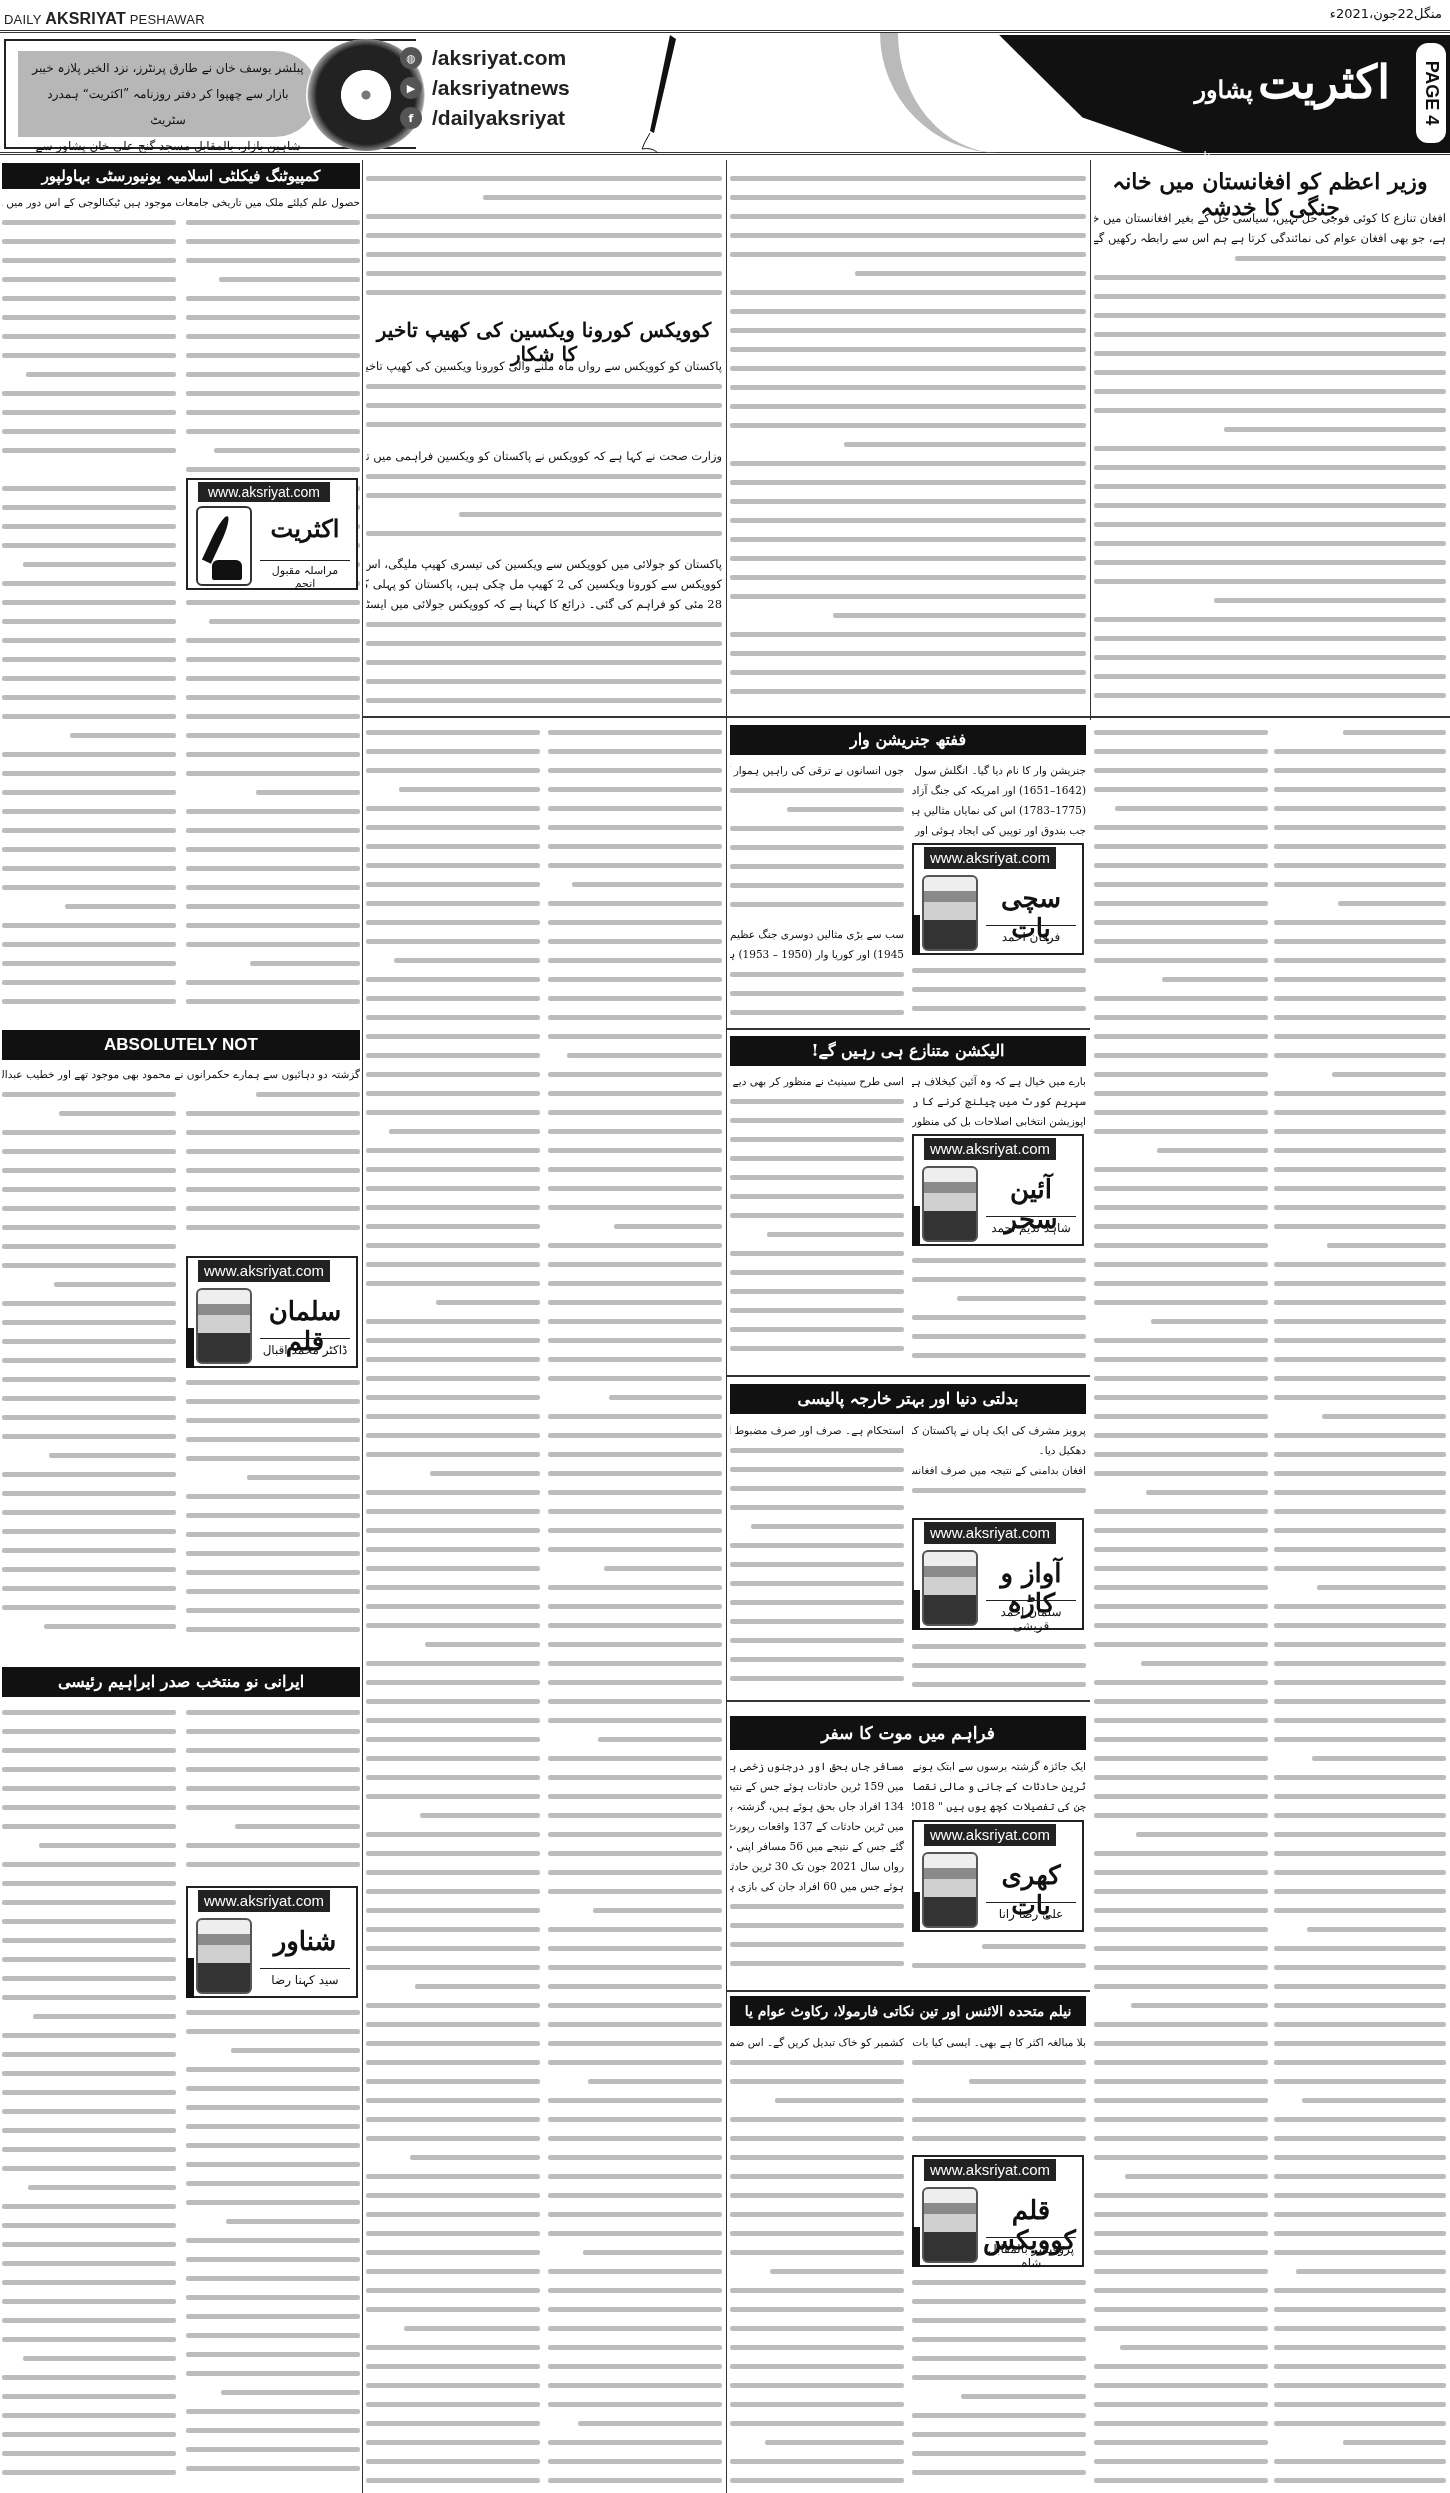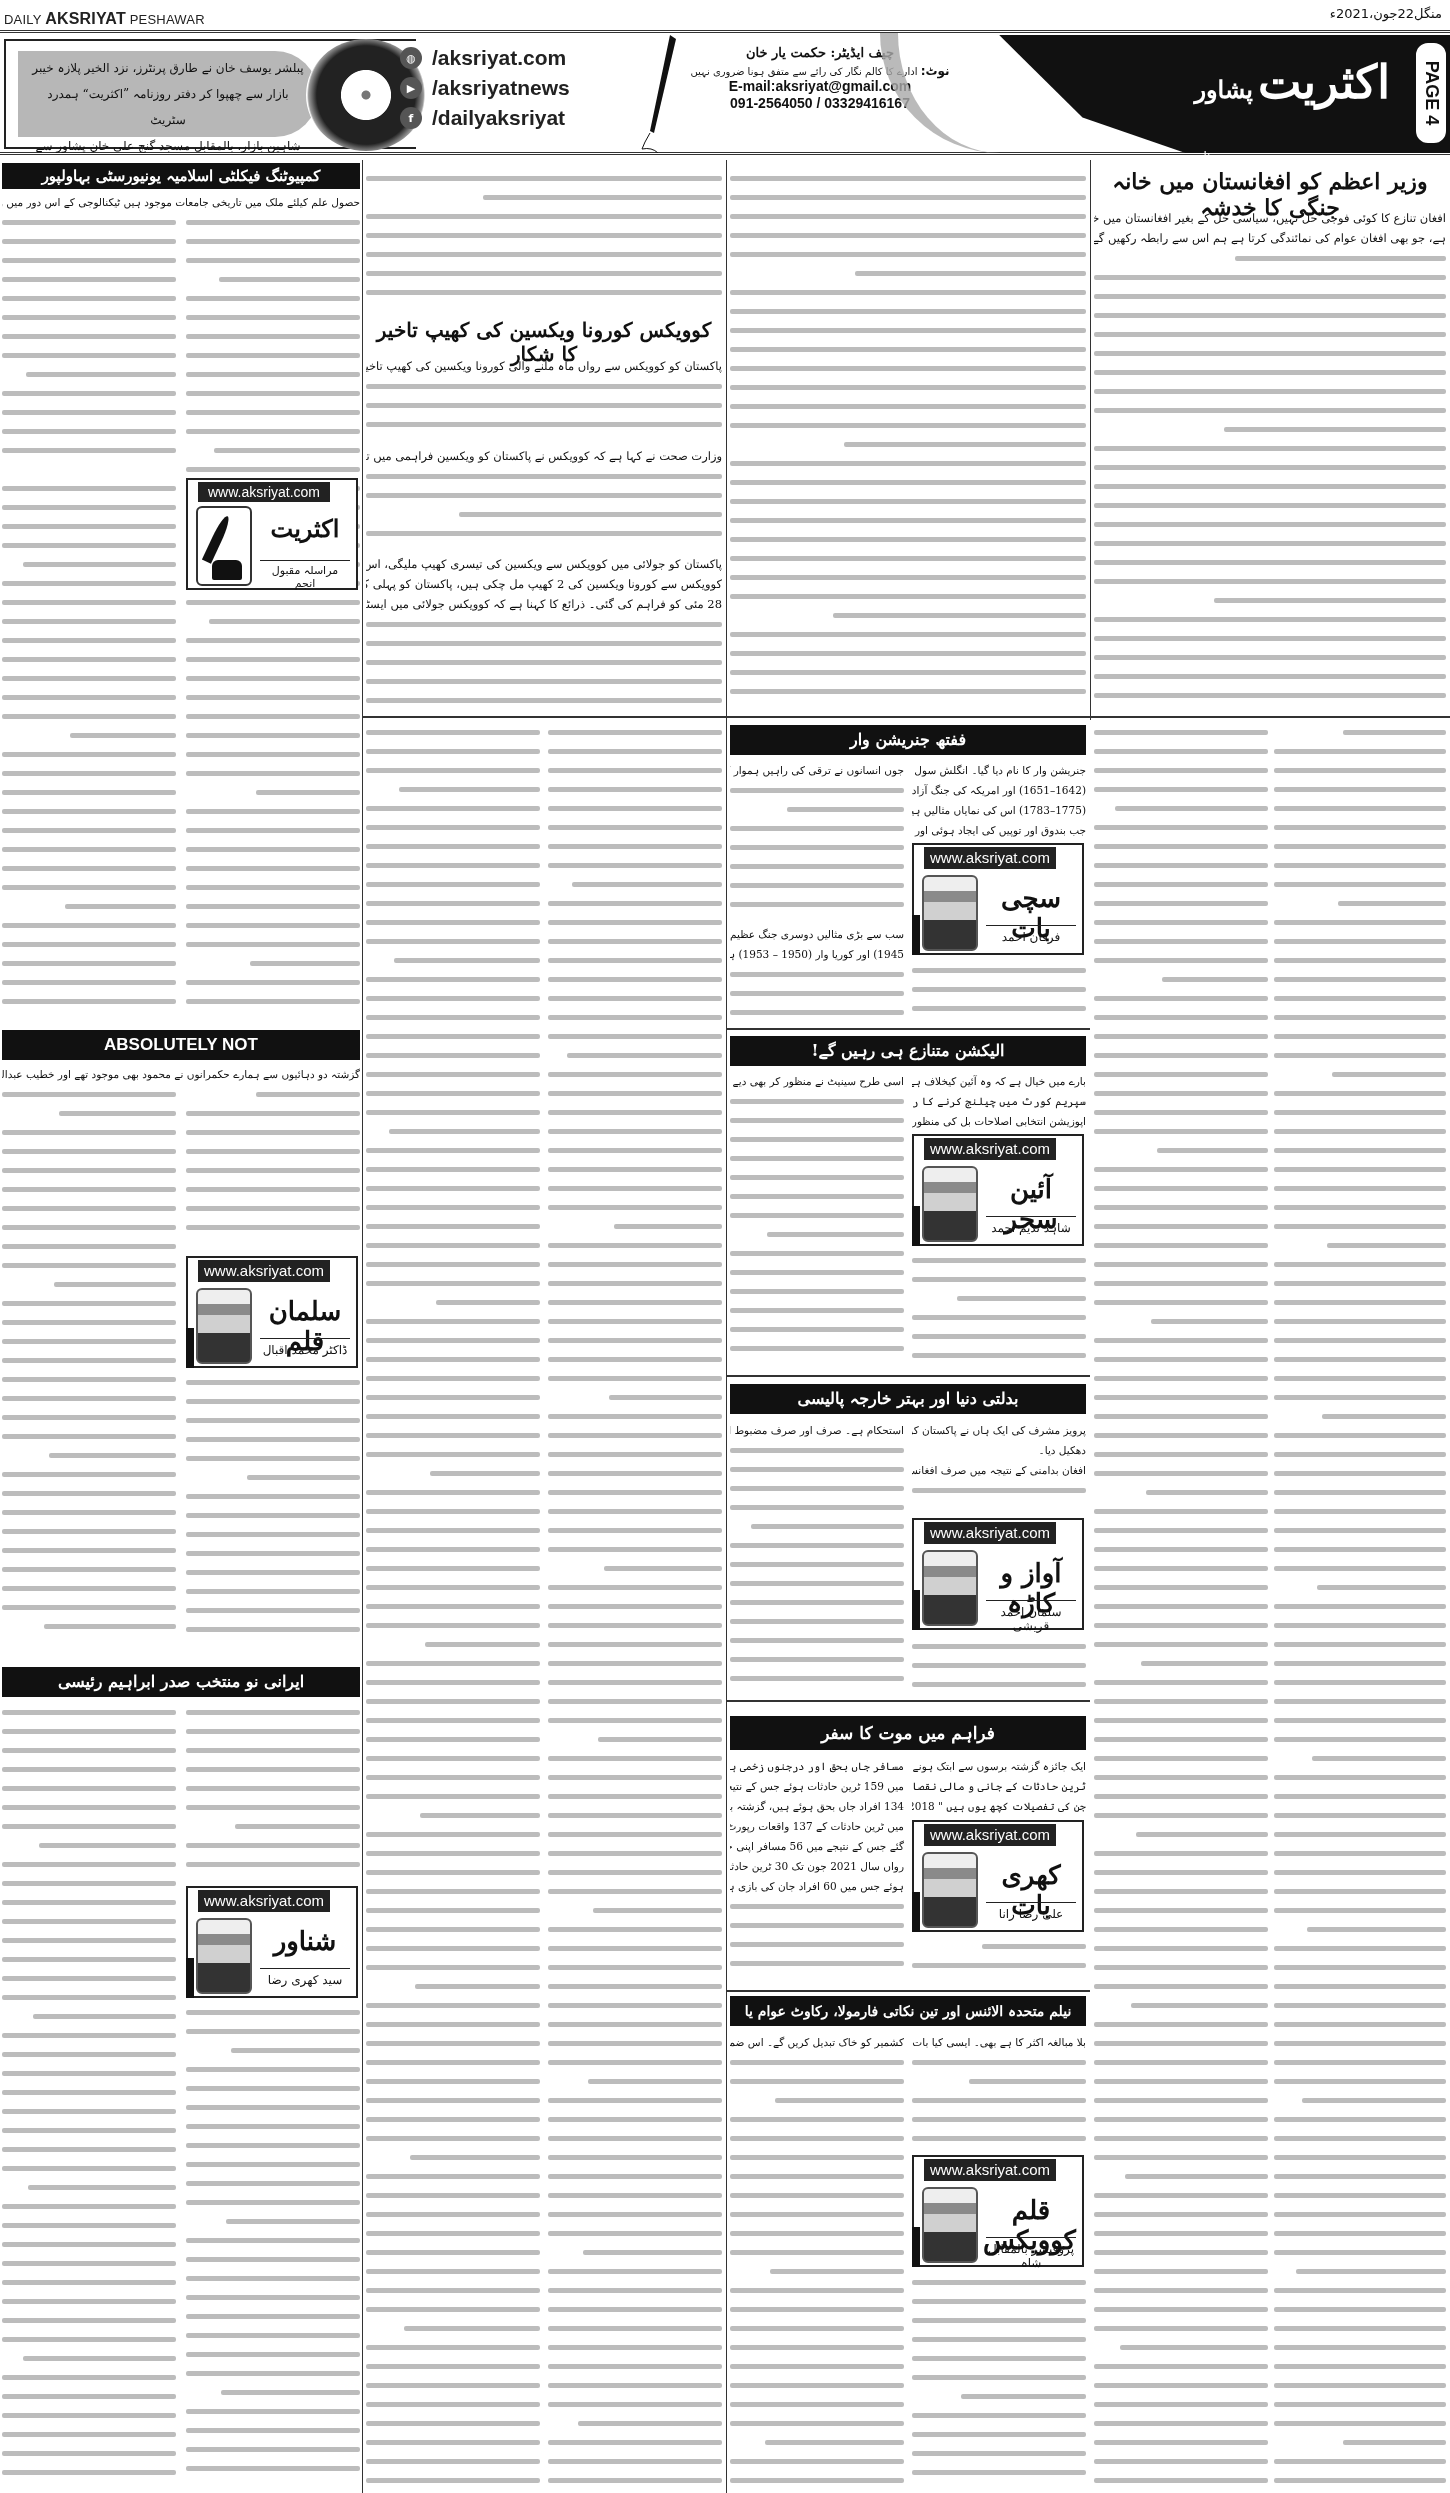--- a/index.html
+++ b/index.html
@@ -92,29 +92,20 @@
     </div>
     <div class="row">
       <span class="ic">f</span>
       <span class="txt">/dailyaksriyat</span>
     </div>
   </div>
   <svg class="pen" viewBox="0 0 40 120">
     <polygon points="30,2 36,6 14,100 10,98" fill="#111"></polygon>
     <path d="M10,100 q-6,10 -8,16 q10,-2 16,4" stroke="#111" fill="none" stroke-width="1"></path>
   </svg>
-  <div class="editor">
-    <div class="chief">چیف ایڈیٹر: حکمت یار خان</div>
-    <div class="note">
-      <b>نوٹ:</b>
-      <span>ادارے کا کالم نگار کی رائے سے متفق ہونا ضروری نہیں</span>
-    </div>
-    <div class="email">E-mail:aksriyat@gmail.com</div>
-    <div class="phone">091-2564050 / 03329416167</div>
-  </div>
   <div class="swoosh"></div>
   <div class="mast-right"></div>
   <div class="logo">
     <span class="name">اکثریت</span>
     <span class="city">پشاور</span>
     <div class="daily">روزنامہ</div>
   </div>
   <div class="pagebox">
     <span>PAGE 4</span>
   </div>
@@ -406,21 +397,21 @@
       <div class="ln" style="--w: 100%;"></div>
       <div class="ln" style="--w: 100%;"></div>
       <div class="ln" style="--w: 72%;"></div>
       <div class="ln" style="--w: 100%;"></div>
       <div class="ln" style="--w: 100%;"></div>
     </div>
   <div class="byline-box" style="left:186px; top:1886px; width:172px; height:112px;">
     <div class="url">www.aksriyat.com</div>
     <div class="photo"></div>
     <div class="col-name">شناور</div>
-    <div class="author">سید کھری رضا</div>
+    <div class="author">سید کہنا رضا</div>
     <div class="blackbar"></div>
   </div>
   <div class="text-lines" style="left:186px; top:2002px; width:174px; height:488px;" id="iran-r2">
       <div class="ln" style="--w: 100%;"></div>
       <div class="ln" style="--w: 100%;"></div>
       <div class="ln" style="--w: 74%;"></div>
       <div class="ln" style="--w: 100%;"></div>
       <div class="ln" style="--w: 100%;"></div>
       <div class="ln" style="--w: 100%;"></div>
       <div class="ln" style="--w: 100%;"></div>

